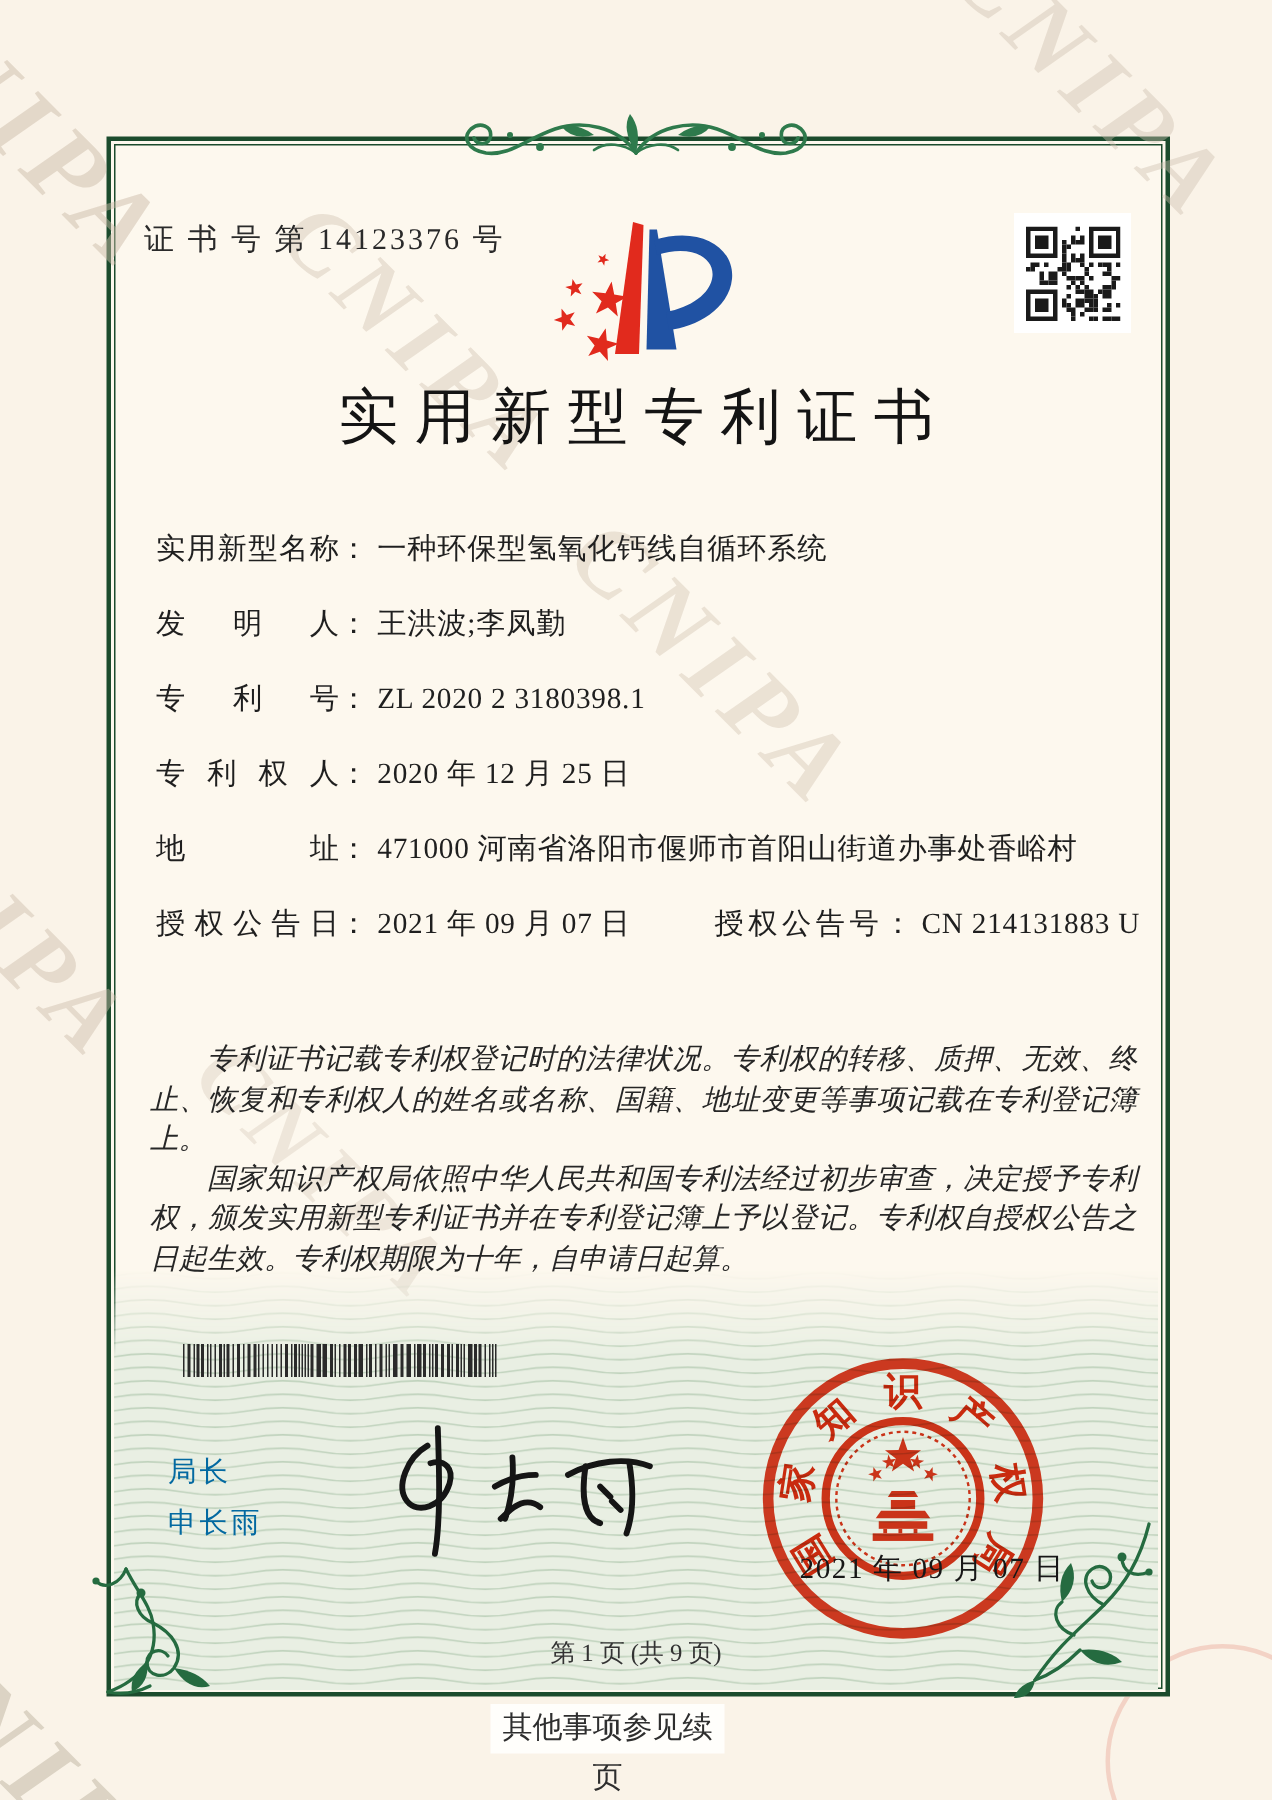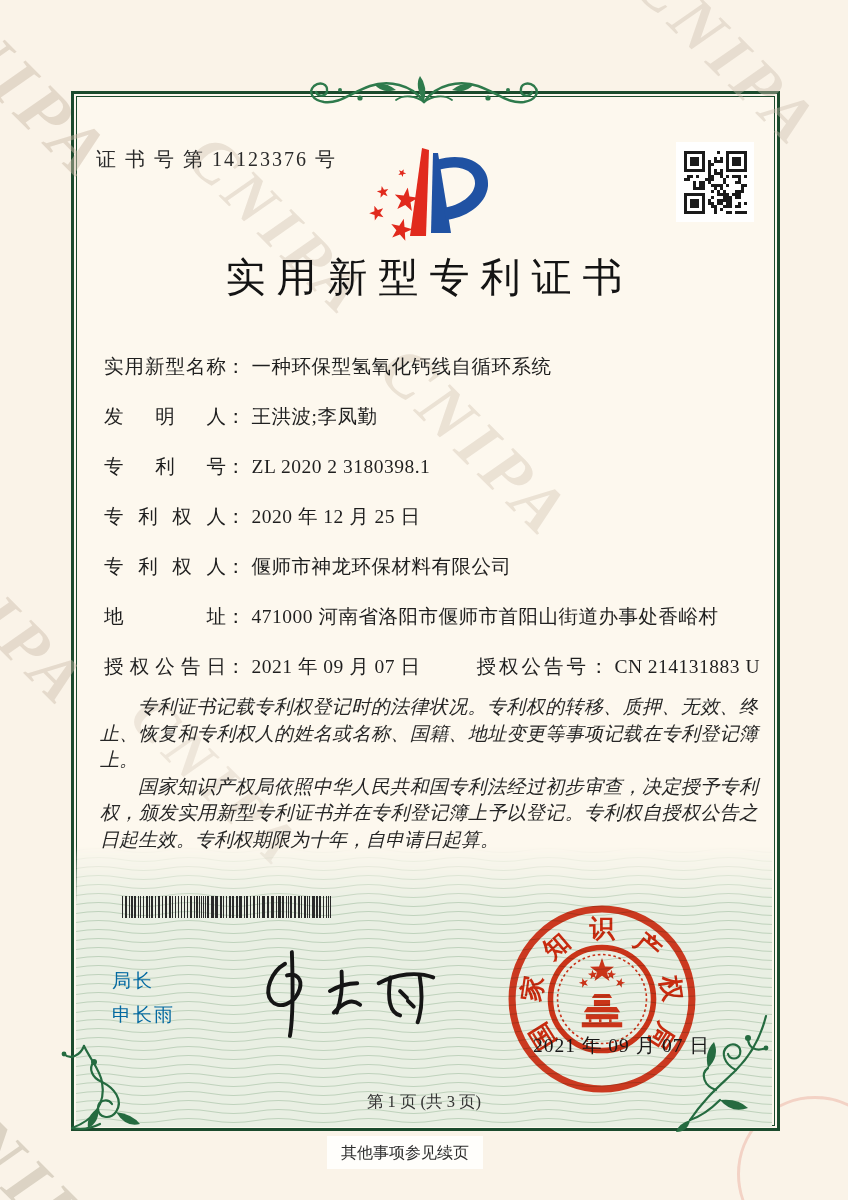--- a/index.html
+++ b/index.html
@@ -51,21 +51,21 @@
   .fcolon{display:inline-block;margin-right:6px;}
   .fval{letter-spacing:.5px;}
   .fgroup2{margin-left:56px;}
   .paras{left:100px;top:694px;width:658px;font-size:19px;line-height:26.5px;
     font-style:italic;color:#262626;text-align:justify;}
   .paras p{margin:0;text-indent:2em;}
   .officer{left:112px;font-size:19px;letter-spacing:2px;color:#0369a1;}
   .pageno{left:71px;top:1091px;width:706px;text-align:center;font-size:16.5px;color:#333;z-index:3;}
   .contbox{
     left:327px;top:1136px;width:156px;height:33px;background:#fffefb;
-    text-align:center;line-height:33px;font-size:16px;color:#2e2e2e;z-index:3;
+    text-align:center;line-height:33px;font-size:20px;color:#2e2e2e;z-index:3;
   }
   .seal{left:505px;top:902px;width:194px;height:194px;z-index:4;mix-blend-mode:multiply;}
   .seal-ch{font:700 25px "Liberation Serif","DejaVu Serif",serif;fill:#dc2d10;
     text-anchor:middle;dominant-baseline:central;}
   .seal-date{left:533px;top:1032px;font-size:19.5px;color:#171717;letter-spacing:1px;z-index:5;}
   .ghost-ring{
     left:737px;top:1096px;width:150px;height:150px;border-radius:50%;
     border:3px solid rgba(213,80,60,.20);z-index:1;
   }
   svg{display:block;}
@@ -302,23 +302,20 @@
   <div class="frow">
     <span class="flabel">发明人</span><span class="fcolon">：</span><span class="fval">王洪波;李凤勤</span>
   </div>
   <div class="frow">
     <span class="flabel">专利号</span><span class="fcolon">：</span><span class="fval">ZL 2020 2 3180398.1</span>
   </div>
   <div class="frow">
     <span class="flabel">专利权人</span><span class="fcolon">：</span><span class="fval">2020 年 12 月 25 日</span>
   </div>
   <div class="frow">
-    <span class="flabel">专利权人</span><span class="fcolon">：</span><span class="fval">偃师市神龙环保材料有限公司</span>
-  </div>
-  <div class="frow">
     <span class="flabel">地址</span><span class="fcolon">：</span><span class="fval">471000 河南省洛阳市偃师市首阳山街道办事处香峪村</span>
   </div>
   <div class="frow">
     <span class="flabel">授权公告日</span><span class="fcolon">：</span><span class="fval">2021 年 09 月 07 日</span><span class="fgroup2"><span style="letter-spacing:3px">授权公告号</span><span class="fcolon">：</span><span class="fval">CN 214131883 U</span></span>
   </div>
 </div>
 
 <div class="abs z3 paras">
   <p>专利证书记载专利权登记时的法律状况。专利权的转移、质押、无效、终止、恢复和专利权人的姓名或名称、国籍、地址变更等事项记载在专利登记簿上。</p>
   <p>国家知识产权局依照中华人民共和国专利法经过初步审查，决定授予专利权，颁发实用新型专利证书并在专利登记簿上予以登记。专利权自授权公告之日起生效。专利权期限为十年，自申请日起算。</p>
@@ -438,14 +435,14 @@
       <rect x="88" y="97" width="16" height="6"></rect>
       <path d="M86 95 h20 l-2.5 -4 h-15 z"></path>
       <rect x="83" y="116" width="2.5" height="3"></rect>
       <rect x="93" y="116" width="2.5" height="3"></rect>
       <rect x="103" y="116" width="2.5" height="3"></rect>
     </g>
   </g>
 </svg>
 <div class="abs seal-date">2021 年 09 月 07 日</div>
 
-<div class="abs pageno">第 1 页 (共 3 页)</div>
+<div class="abs pageno">第 1 页 (共 9 页)</div>
 <div class="abs contbox">其他事项参见续页</div>
 
 </body></html>

